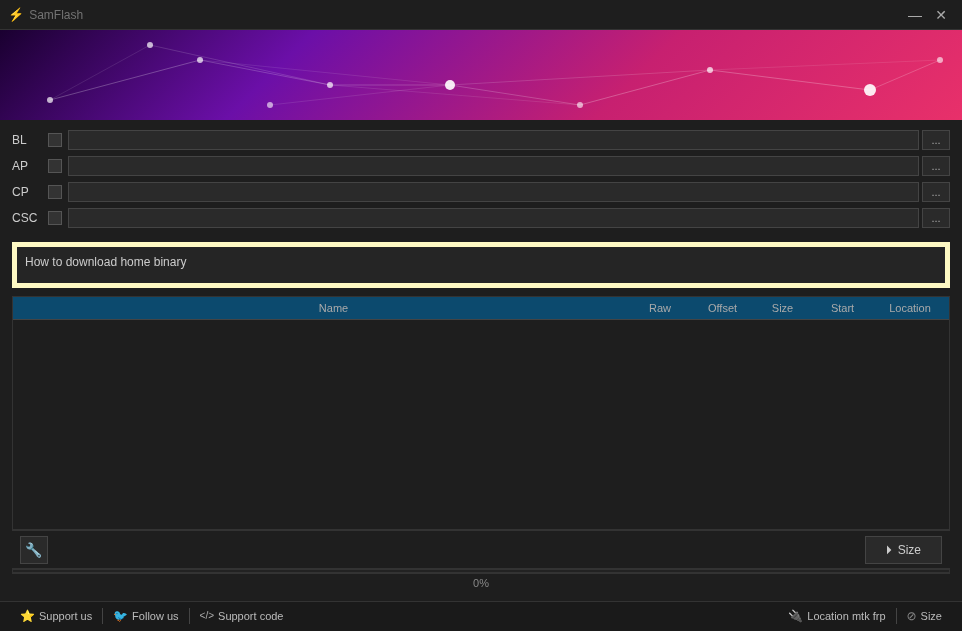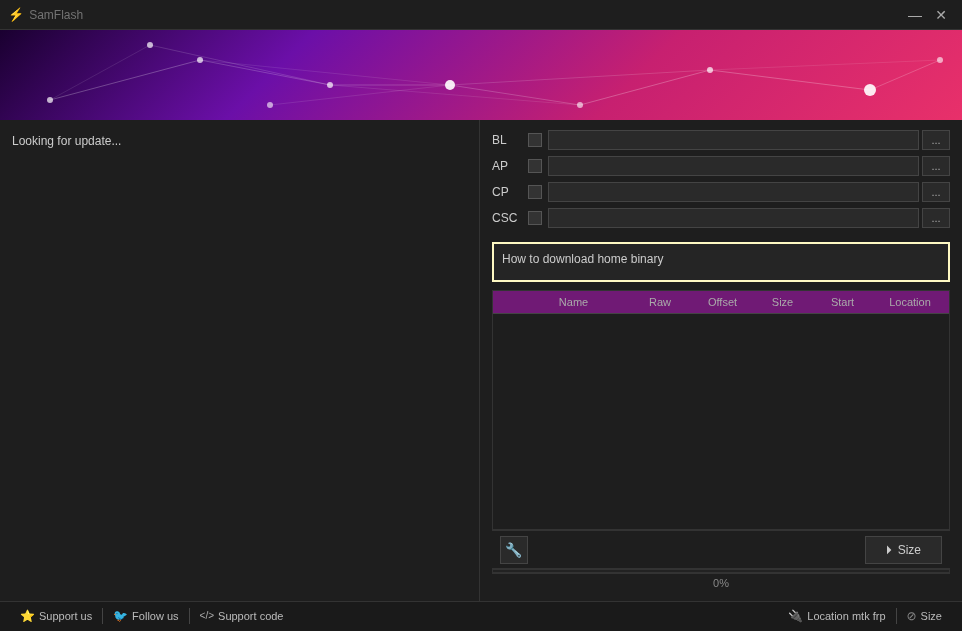--- a/index.html
+++ b/index.html
@@ -110,21 +110,21 @@
       font-size: 11px;
       margin-left: 3px;
       flex-shrink: 0;
     }
 
     
     #info-box {
       margin: 8px 0;
       padding: 8px;
       background: #252525;
-      border: 2px solid #fef9c3;
+      border: 5px solid #fef9c3;
     }
     #info-box-title {
       font-size: 12px;
       color: #ccc;
       margin-bottom: 6px;
     }
     #info-box-content {
       font-size: 11px;
       color: #aaa;
       line-height: 1.6;
@@ -287,23 +287,20 @@
     <circle cx="450" cy="55" r="5" fill="rgba(255,255,255,0.9)"></circle>
     <circle cx="580" cy="75" r="3" fill="rgba(255,255,255,0.6)"></circle>
     <circle cx="710" cy="40" r="3" fill="rgba(255,255,255,0.7)"></circle>
     <circle cx="870" cy="60" r="6" fill="rgba(255,255,255,0.9)"></circle>
     <circle cx="940" cy="30" r="3" fill="rgba(255,255,255,0.6)"></circle>
   </svg>
 </div>
 
 <div id="main">
 
-  <div id="left-panel">
-    <div style="color:#ccc;font-size:12px;padding:4px 0 8px 0;">Looking for update...</div>
-  </div>
 
   <div id="right-panel">
 
     <div>
       <div class="file-row">
         <span class="file-label">BL</span>
         <div class="file-checkbox"></div>
         <input class="file-input" type="text" value="" readonly="" style="background: rgb(42, 42, 42); border: 1px solid rgb(68, 68, 68); color: rgb(136, 136, 136);">
         <div class="file-browse-btn">...</div>
       </div>
@@ -325,21 +322,21 @@
         <input class="file-input" type="text" value="" readonly="" style="background: rgb(42, 42, 42); border: 1px solid rgb(68, 68, 68); color: rgb(136, 136, 136);">
         <div class="file-browse-btn">...</div>
       </div>
     </div>
 
     <div id="info-box">
       <div id="info-box-title">How to download home binary</div>
     </div>
 
     <div id="file-table" style="flex:1;border:1px solid #333;overflow:hidden;display:flex;flex-direction:column;">
-      <div id="table-header" style="display:grid;grid-template-columns:20px 1fr 60px 65px 55px 65px 70px;background:#701a75;border-bottom:1px solid #444;padding:3px 4px;flex-shrink:0;">
+      <div id="table-header" style="display:grid;grid-template-columns:20px 1fr 60px 65px 55px 65px 70px;background:#0c4a6e;border-bottom:1px solid #444;padding:3px 4px;flex-shrink:0;">
         <div class="th-cell"></div>
         <div class="th-cell">Name</div>
         <div class="th-cell">Raw</div>
         <div class="th-cell">Offset</div>
         <div class="th-cell">Size</div>
         <div class="th-cell">Start</div>
         <div class="th-cell">Location</div>
       </div>
       <div id="table-body" style="flex:1;background:#1e1e1e;"></div>
     </div>

